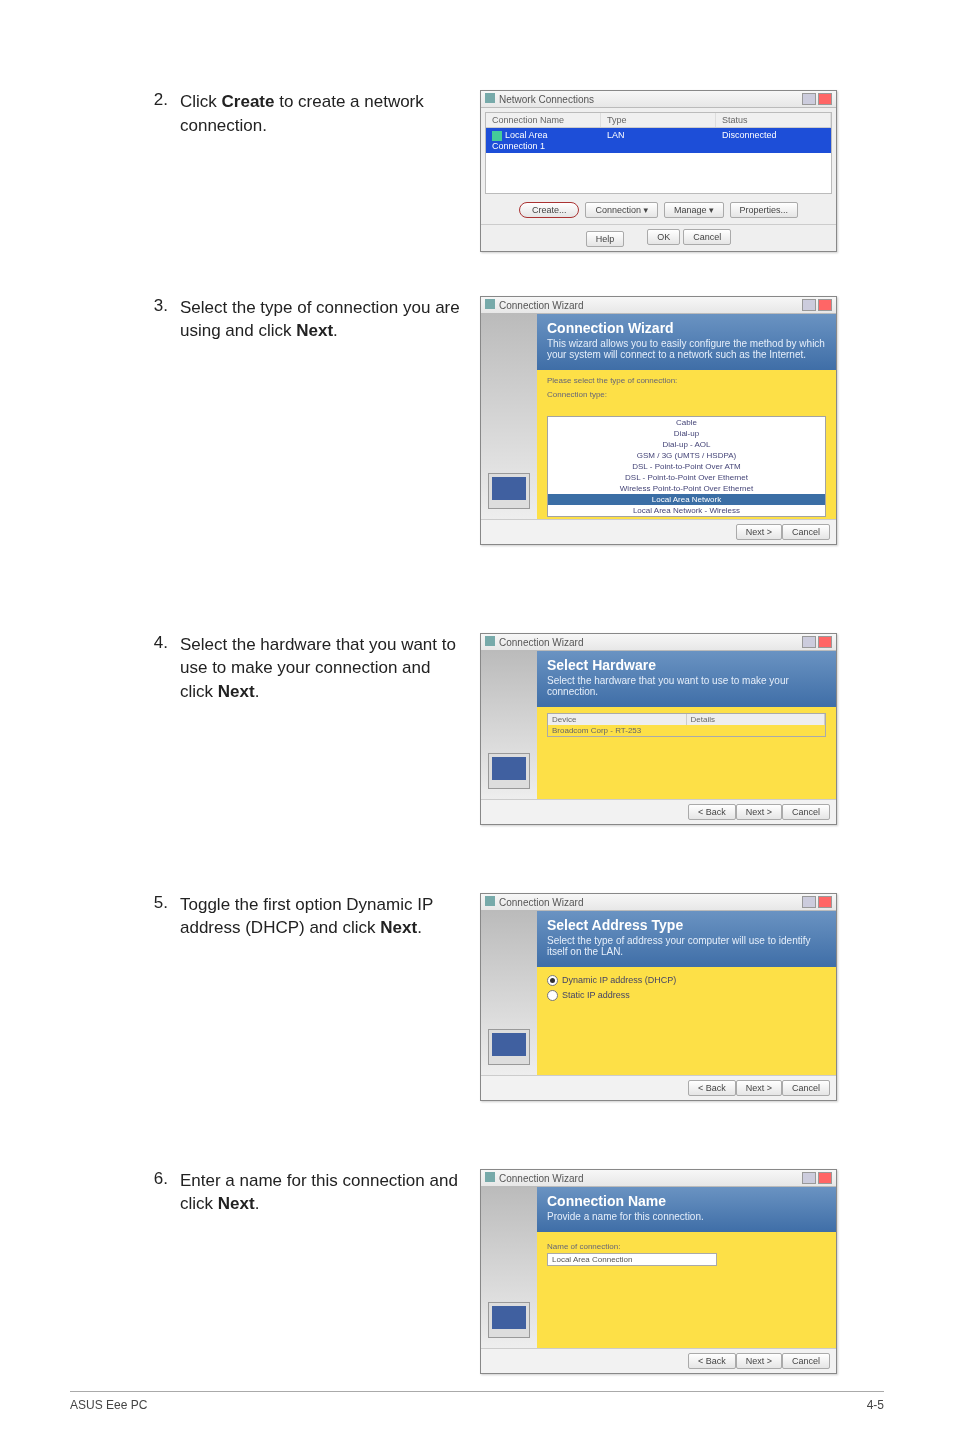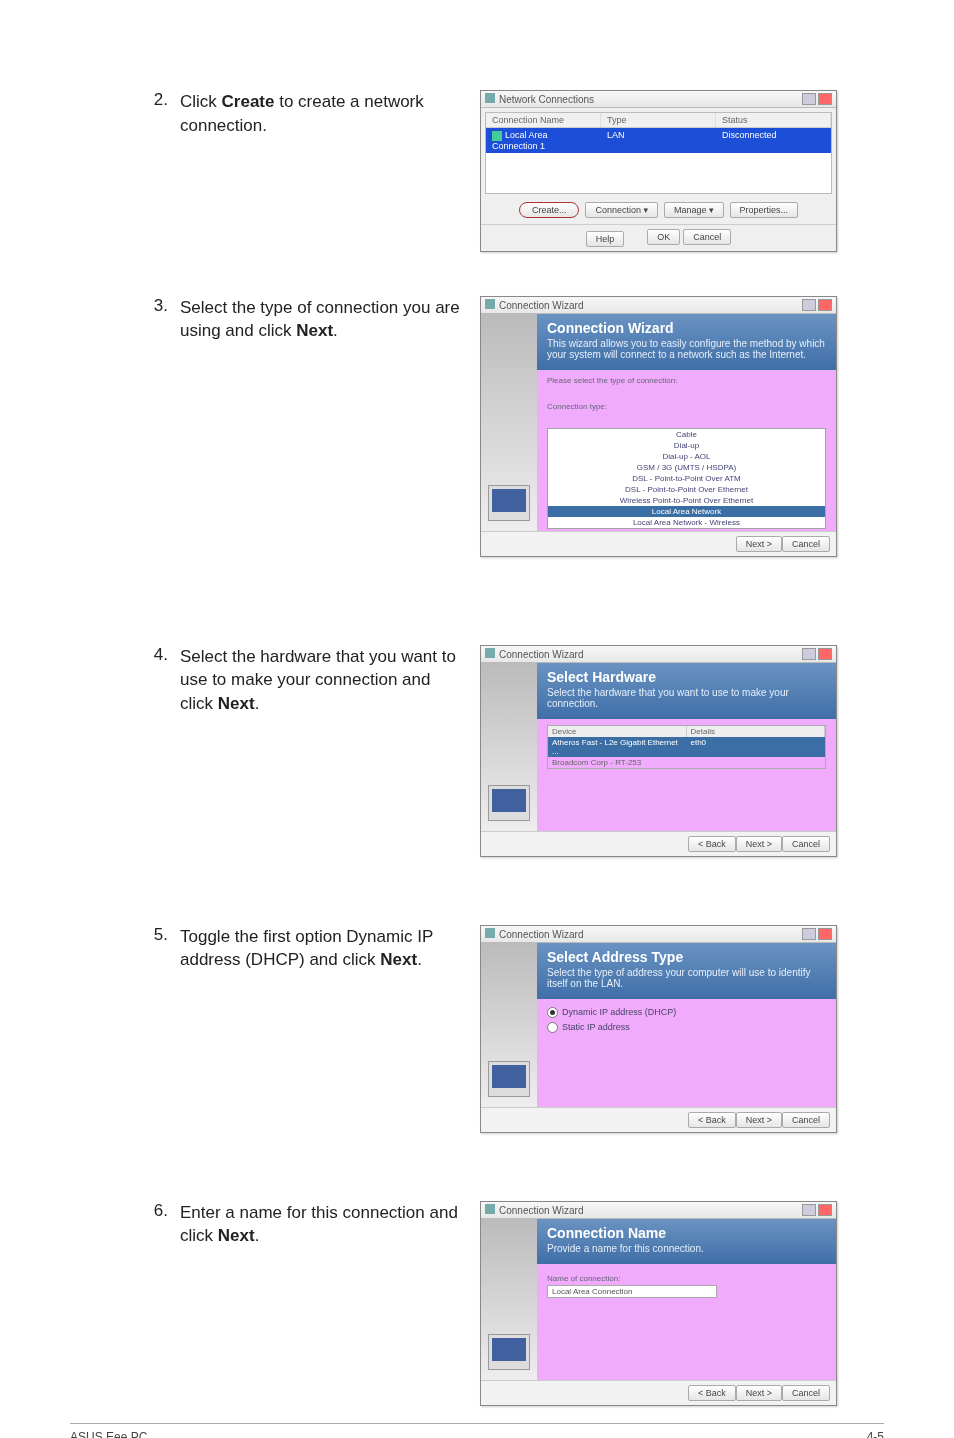--- a/index.html
+++ b/index.html
@@ -133,21 +133,21 @@
     .wizard-head .whtitle {
       font-size: 14px;
       font-weight: 700;
     }
     .wizard-head .whdesc {
       font-size: 10px;
       color: #e5eefa;
       margin-top: 2px;
     }
     .wizard-body {
-      background: #f0abfc;
+      background: #fde047;
       padding: 6px 10px 2px 10px;
     }
     .wizard-leftimg {
       width: 56px;
       background: linear-gradient(#bbb,#eee);
       flex: 0 0 56px;
       display: flex;
       align-items: flex-end;
       justify-content: center;
     }
@@ -303,21 +303,21 @@
           <div class="wizard-leftimg">
               <div class="monitor"></div>
             </div>
           <div class="wizard-right">
             <div class="wizard-head">
               <div class="whtitle">Connection Wizard</div>
               <div class="whdesc">This wizard allows you to easily configure the method by which your system will connect to a network such as the Internet.</div>
             </div>
             <div class="wizard-body">
               <div style="font-size:8px;color:#667;">Please select the type of connection:</div>
-              <div style="font-size:8px;color:#667;margin-top:17px;">Connection type:</div>
+              <div style="font-size:8px;color:#667;margin-top:5px;">Connection type:</div>
               <div class="conn-list">
                 <div class="cl-item">Cable</div>
                 <div class="cl-item">Dial-up</div>
                 <div class="cl-item">Dial-up - AOL</div>
                 <div class="cl-item">GSM / 3G (UMTS / HSDPA)</div>
                 <div class="cl-item">DSL - Point-to-Point Over ATM</div>
                 <div class="cl-item">DSL - Point-to-Point Over Ethernet</div>
                 <div class="cl-item">Wireless Point-to-Point Over Ethernet</div>
                 <div class="cl-item sel">Local Area Network</div>
                 <div class="cl-item">Local Area Network - Wireless</div>
@@ -357,24 +357,20 @@
             <div class="wizard-head">
               <div class="whtitle">Select Hardware</div>
               <div class="whdesc">Select the hardware that you want to use to make your connection.</div>
             </div>
             <div class="wizard-body">
               <div class="hw-table">
                 <div class="hw-head">
                   <div>Device</div>
                   <div>Details</div>
                 </div>
-                <div class="hw-row sel">
-                  <div>Atheros Fast - L2e Gigabit Ethernet ...</div>
-                  <div>eth0</div>
-                </div>
                 <div class="hw-row">
                   <div>Broadcom Corp - RT-253</div>
                   <div></div>
                 </div>
               </div>
               <div style="height:60px;"></div>
             </div>
           </div>
         </div>
         <div class="wizard-foot">

